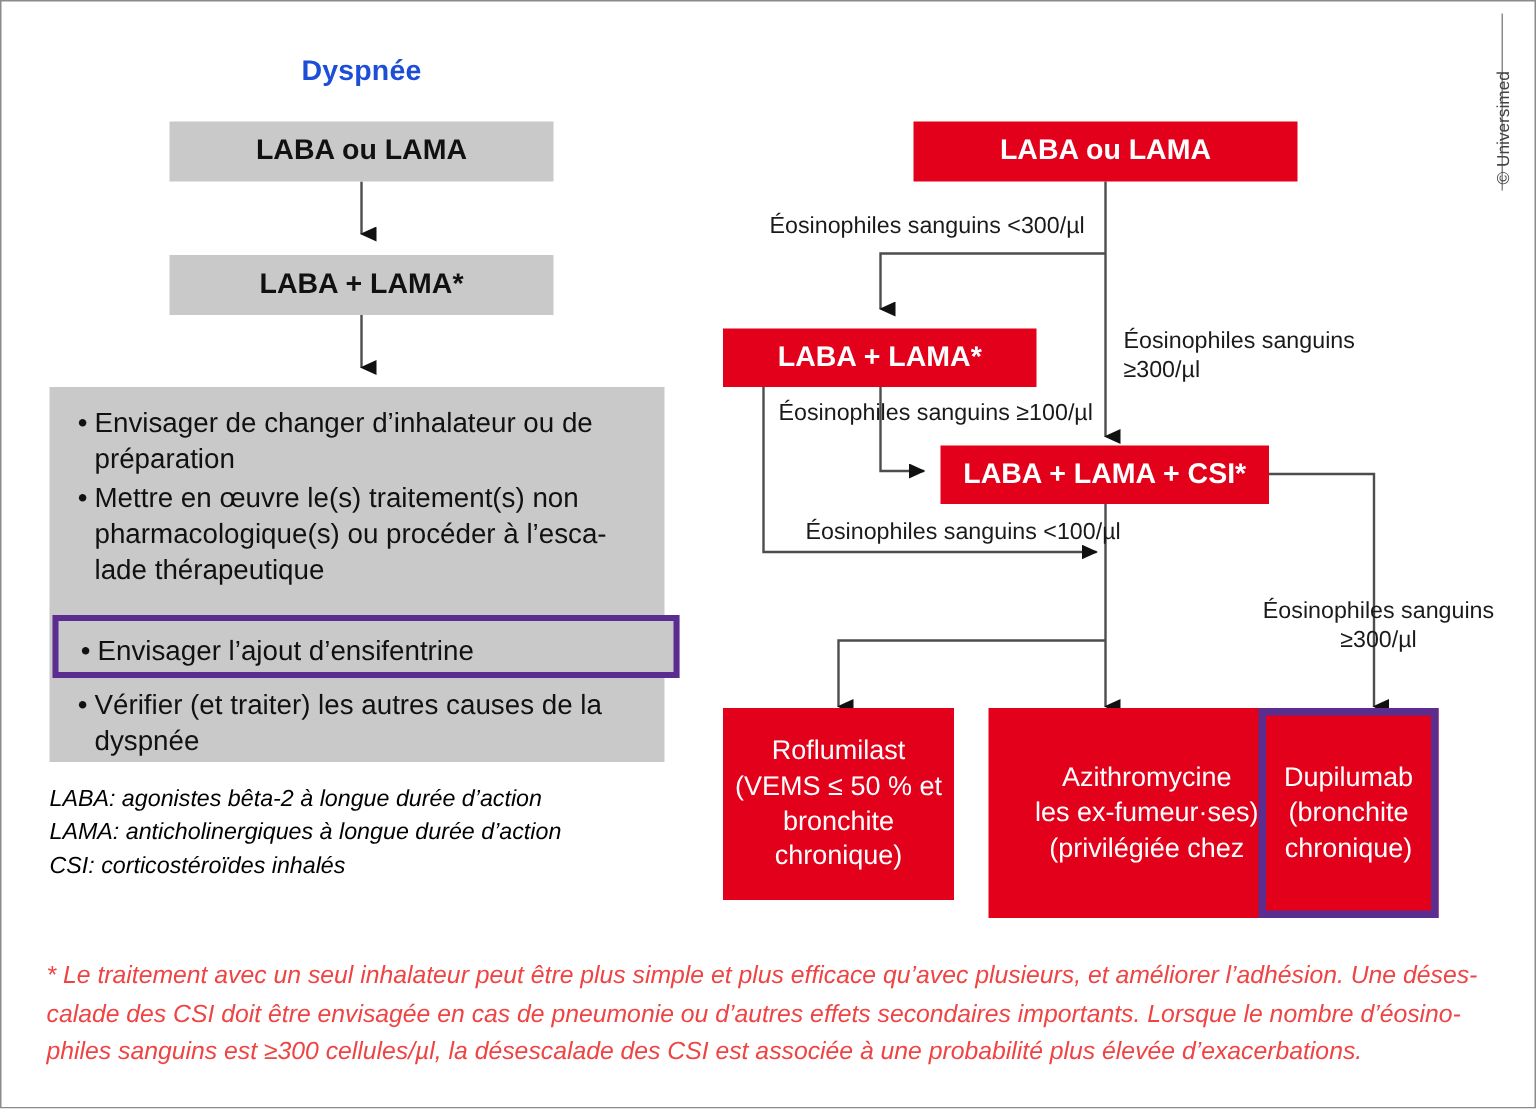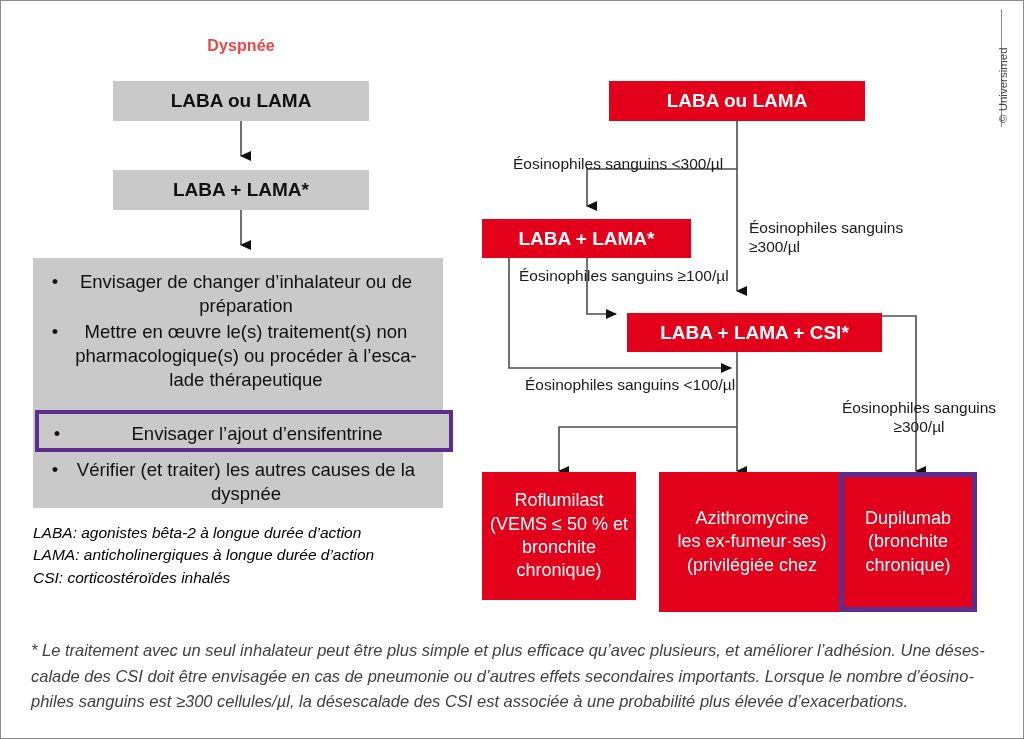--- a/index.html
+++ b/index.html
@@ -17,22 +17,22 @@
     background: #ffffff;
     border: 1px solid #8b8b8b;
     box-sizing: border-box;
     overflow: hidden;
   }
   .abs { position: absolute; }
 
   
   .col-title {
     font-weight: bold;
-    font-size: 16px;
-    color: #ef4444;
+    font-size: 19px;
+    color: #1d4ed8;
     text-align: center;
     letter-spacing: 0.1px;
   }
 
   
   .gbox {
     background: #c9c9c9;
     color: #111111;
     font-weight: bold;
     font-size: 19px;
@@ -77,40 +77,40 @@
   .bullet-row {
     display: flex;
     align-items: flex-start;
   }
   .bullet-dot {
     width: 16px;
     flex: 0 0 16px;
     text-align: center;
     line-height: 1.28;
   }
-  .bullet-text { flex: 1 1 auto; text-align: center; }
+  .bullet-text { flex: 1 1 auto; }
 
   .highlight-box {
     border: 4px solid #5b2d8e;
     box-sizing: border-box;
     background: #c9c9c9;
   }
 
   
   .legend {
     font-style: italic;
     font-size: 15.5px;
     line-height: 1.45;
     color: #000000;
   }
   .footnote {
     font-style: italic;
     font-size: 16.5px;
     line-height: 1.55;
-    color: #404040;
+    color: #ef4444;
   }
 
   
   .edge-label {
     font-size: 15.5px;
     color: #1a1a1a;
     line-height: 1.25;
     white-space: nowrap;
   }
   .edge-label.two-line { white-space: normal; margin-top: 25px; }
@@ -208,56 +208,56 @@
     <div>LAMA: anticholinergiques à longue durée d’action</div>
     <div>CSI: corticostéroïdes inhalés</div>
   </div>
 
   <div class="abs col-title" style="left:606px; top:36px; width:260px;margin-top:48px;">Exacerbations</div>
 
   <div class="abs rbox" style="left:608px; top:80px; width:256px; height:40px;">LABA ou LAMA</div>
 
   <div class="abs rbox" style="left:481px; top:218px; width:209px; height:39px;">LABA + LAMA*</div>
 
-  <div class="abs rbox" style="left:626px; top:312px; width:255px; height:39px;">LABA + LAMA + CSI*</div>
-
-  <div class="abs edge-label" style="left:512px; top:140px;margin-top:13px;">Éosinophiles sanguins &lt;300/µl</div>
+  <div class="abs rbox" style="left:626px; top:296px; width:219px; height:39px;">LABA + LAMA + CSI*</div>
+
+  <div class="abs edge-label" style="left:512px; top:140px;">Éosinophiles sanguins &lt;300/µl</div>
 
   <div class="abs edge-label two-line" style="left:748px; top:192px; width:170px;">
     <div>Éosinophiles sanguins</div>
     <div>≥300/µl</div>
   </div>
 
   <div class="abs edge-label" style="left:518px; top:265px;">Éosinophiles sanguins ≥100/µl</div>
 
-  <div class="abs edge-label" style="left:524px; top:344px;margin-top:30px;">Éosinophiles sanguins &lt;100/µl</div>
+  <div class="abs edge-label" style="left:536px; top:344px;">Éosinophiles sanguins &lt;100/µl</div>
 
   <div class="abs edge-label two-line" style="left:838px; top:372px; width:160px; text-align:center;">
     <div>Éosinophiles sanguins</div>
     <div>≥300/µl</div>
   </div>
 
   <div class="abs rbox rbox-wrap" style="left:481px; top:471px; width:154px; height:128px;">
     <div>
       <div>Roflumilast</div>
       <div>(VEMS ≤ 50 % et</div>
       <div>bronchite</div>
       <div>chronique)</div>
     </div>
   </div>
 
-  <div class="abs rbox rbox-wrap" style="left:658px; top:471px; width:186px; height:140px;">
+  <div class="abs rbox rbox-wrap" style="left:658px; top:471px; width:186px; height:140px;justify-content:flex-end;">
     <div>
       <div>Azithromycine</div>
       <div>les ex-fumeur·ses)</div>
       <div>(privilégiée chez</div>
     </div>
   </div>
 
-  <div class="abs rbox rbox-wrap rbox-outline" style="left:838px; top:471px; width:138px; height:140px;">
+  <div class="abs rbox rbox-wrap rbox-outline" style="left:838px; top:471px; width:120px; height:140px;">
     <div>
       <div>Dupilumab</div>
       <div>(bronchite</div>
       <div>chronique)</div>
     </div>
   </div>
 
   <div class="abs footnote" style="left:30px; top:637px; width:965px;">
     <div>* Le traitement avec un seul inhalateur peut être plus simple et plus efficace qu’avec plusieurs, et améliorer l’adhésion. Une déses-</div>
     <div>calade des CSI doit être envisagée en cas de pneumonie ou d’autres effets secondaires importants. Lorsque le nombre d’éosino-</div>

